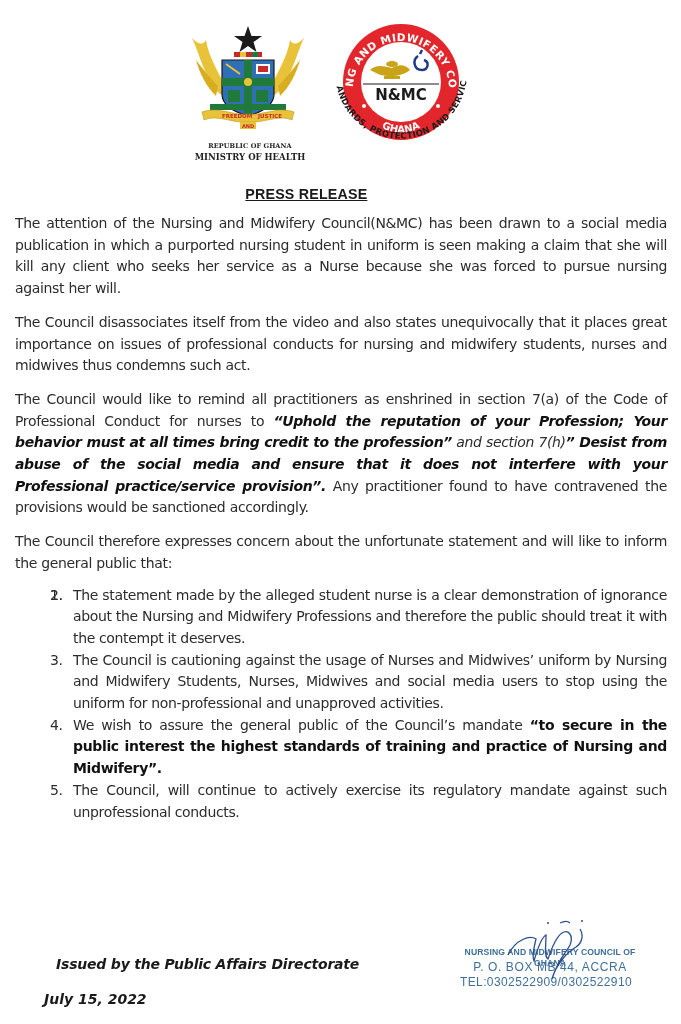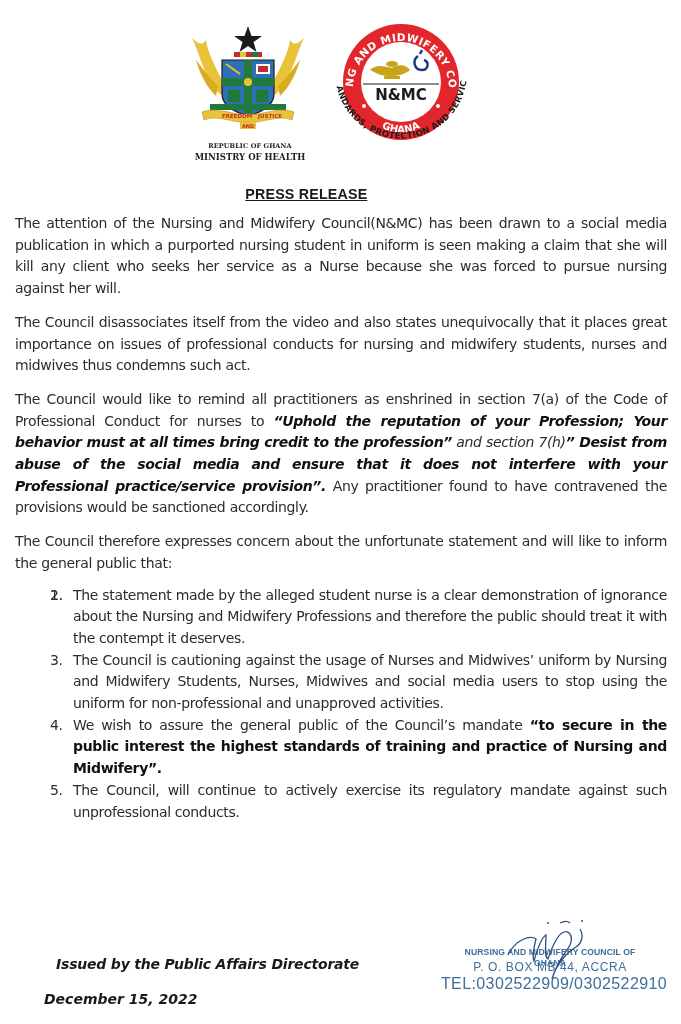--- a/index.html
+++ b/index.html
@@ -25,21 +25,21 @@
   ol.points { list-style: none; margin-left: 35px; margin-top: -2px; }
   ol.points li { position: relative; padding-left: 23px; margin-bottom: 0; letter-spacing: -0.35px; }
   ol.points li .num { position: absolute; left: 0; top: 0; }
 
   .footer-left { position: absolute; left: 56px; top: 956px; font-style: italic; font-weight: bold; font-size: 14px; color: #1a1a1a; letter-spacing: -0.2px; }
   .footer-date { position: absolute; left: 44px; top: 991px; font-style: italic; font-weight: bold; font-size: 14px; color: #1a1a1a; }
 
   .stamp { position: absolute; left: 430px; top: 915px; width: 240px; height: 85px; }
   .stamp .line1 { position: absolute; left: 6px; top: 31px; width: 228px; text-align: center; font-family: "Liberation Sans", sans-serif; font-size: 9.6px; font-weight: bold; color: #3f6f9a; letter-spacing: 0.1px; transform: scaleX(0.9); }
   .stamp .line2 { position: absolute; left: 6px; top: 45px; width: 228px; text-align: center; font-family: "Liberation Sans", sans-serif; font-size: 12px; color: #3f6f9a; letter-spacing: 0.6px; }
-  .stamp .line3 { position: absolute; left: 10px; top: 60px; width: 228px; text-align: center; font-family: "Liberation Sans", sans-serif; font-size: 16px; color: #3f6f9a; letter-spacing: 0.4px; }
+  .stamp .line3 { position: absolute; left: 2px; top: 60px; width: 228px; text-align: center; font-family: "Liberation Sans", sans-serif; font-size: 12px; color: #3f6f9a; letter-spacing: 0.4px; }
   .stamp svg.sig { position: absolute; left: 70px; top: 2px; width: 100px; height: 72px; }
 </style>
 </head>
 <body>
 
 <div class="logos">
   <svg class="coat" viewBox="0 0 120 112">
 
     <path d="M4,18 C10,30 14,48 22,60 C26,68 30,74 36,76 L34,60 C28,48 20,34 18,20 C14,26 10,24 4,18 Z" fill="#e8c33a"></path>
     <path d="M8,40 C12,54 18,66 28,76 L30,66 C22,58 14,48 8,40 Z" fill="#d9ad20"></path>
@@ -120,21 +120,21 @@
   <ol class="points">
     <li><span class="num">1.</span></li>
     <li><span class="num">2.</span><span>The statement made by the alleged student nurse is a clear demonstration of ignorance about the Nursing and Midwifery Professions and therefore the public should treat it with the contempt it deserves.</span></li>
     <li><span class="num">3.</span><span>The Council is cautioning against the usage of Nurses and Midwives’ uniform by Nursing and Midwifery Students, Nurses, Midwives and social media users to stop using the uniform for non-professional and unapproved activities.</span></li>
     <li><span class="num">4.</span><span>We wish to assure the general public of the Council’s mandate </span><strong>“to secure in the public interest the highest standards of training and practice of Nursing and Midwifery”.</strong></li>
     <li><span class="num">5.</span><span>The Council, will continue to actively exercise its regulatory mandate against such unprofessional conducts.</span></li>
   </ol>
 </div>
 
 <div class="footer-left">Issued by the Public Affairs Directorate</div>
-<div class="footer-date">December 15, 2022</div>
+<div class="footer-date">July 15, 2022</div>
 
 <div class="stamp">
   <div class="line1">NURSING AND MIDWIFERY COUNCIL OF GHANA</div>
   <div class="line2">P. O. BOX MB 44, ACCRA</div>
   <div class="line3">TEL:0302522909/0302522910</div>
   <svg class="sig" viewBox="0 0 100 72">
     <path d="M8,38 C16,22 30,18 36,22 C34,30 32,40 34,44 C38,30 42,20 46,18 C46,28 44,40 48,42 C52,30 56,20 62,16 C68,12 74,18 70,28 C66,36 58,42 52,62 C56,48 66,36 76,30 C82,26 84,18 80,12" fill="none" stroke="#2d4f8a" stroke-width="1.3"></path>
     <path d="M60,6 C64,4 68,4 70,6" fill="none" stroke="#2d4f8a" stroke-width="1.2"></path>
     <circle cx="48" cy="6" r="1" fill="#2d4f8a"></circle>
     <circle cx="82" cy="4" r="1" fill="#2d4f8a"></circle>

